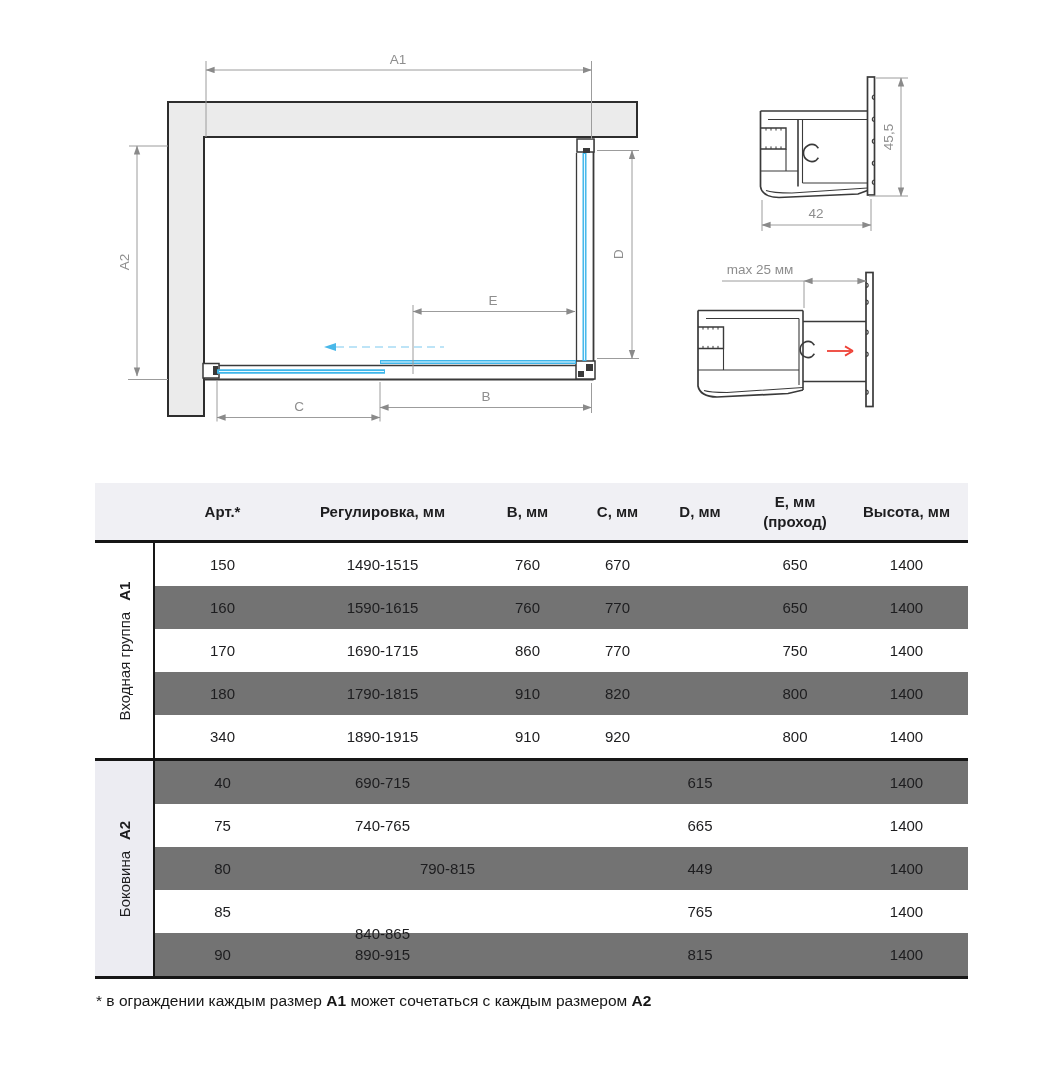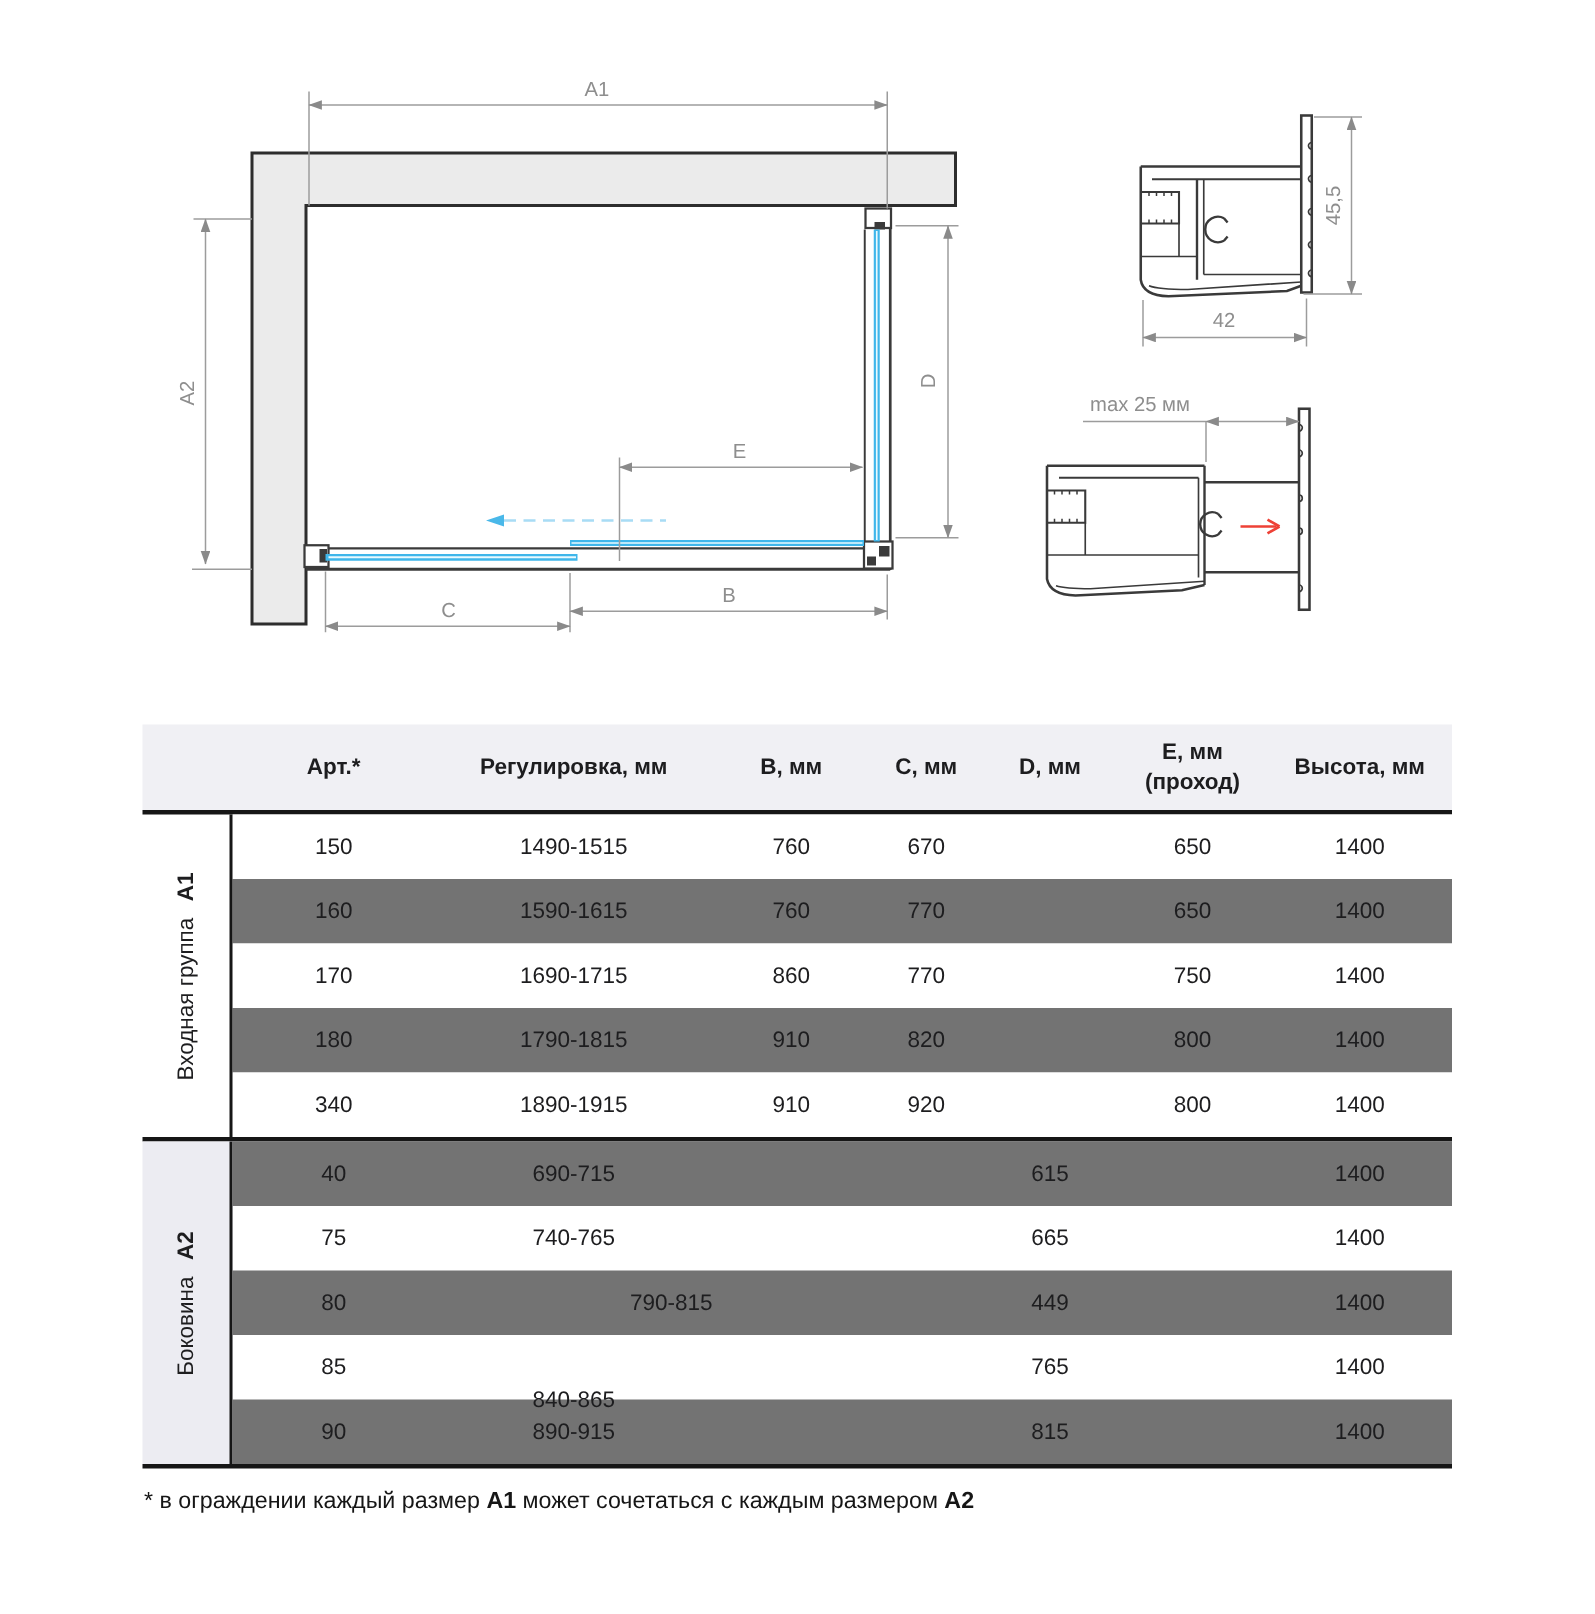--- a/index.html
+++ b/index.html
@@ -322,15 +322,15 @@
               <div class="td" style="width: 90px;">815</div>
               <div class="td" style="width: 100px;"></div>
               <div class="td" style="width: 123px;">1400</div>
             </div>
           </div>
         </div>
       </div>
   <div class="thick"></div>
 </div>
 
-<div class="footnote"><span>* в ограждении каждый размер </span><b>A1</b><span> может сочетаться с каждым размером </span><b>A2</b></div>
+<div class="footnote"><span>* в ограждении каждым размер </span><b>A1</b><span> может сочетаться с каждым размером </span><b>A2</b></div>
 
 </div>
 
 </body></html>

